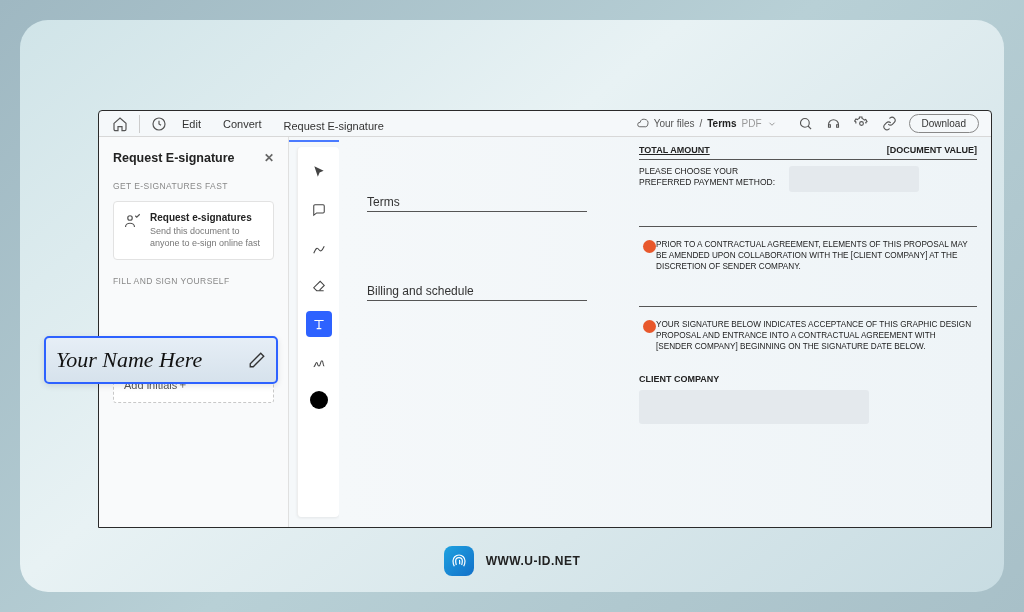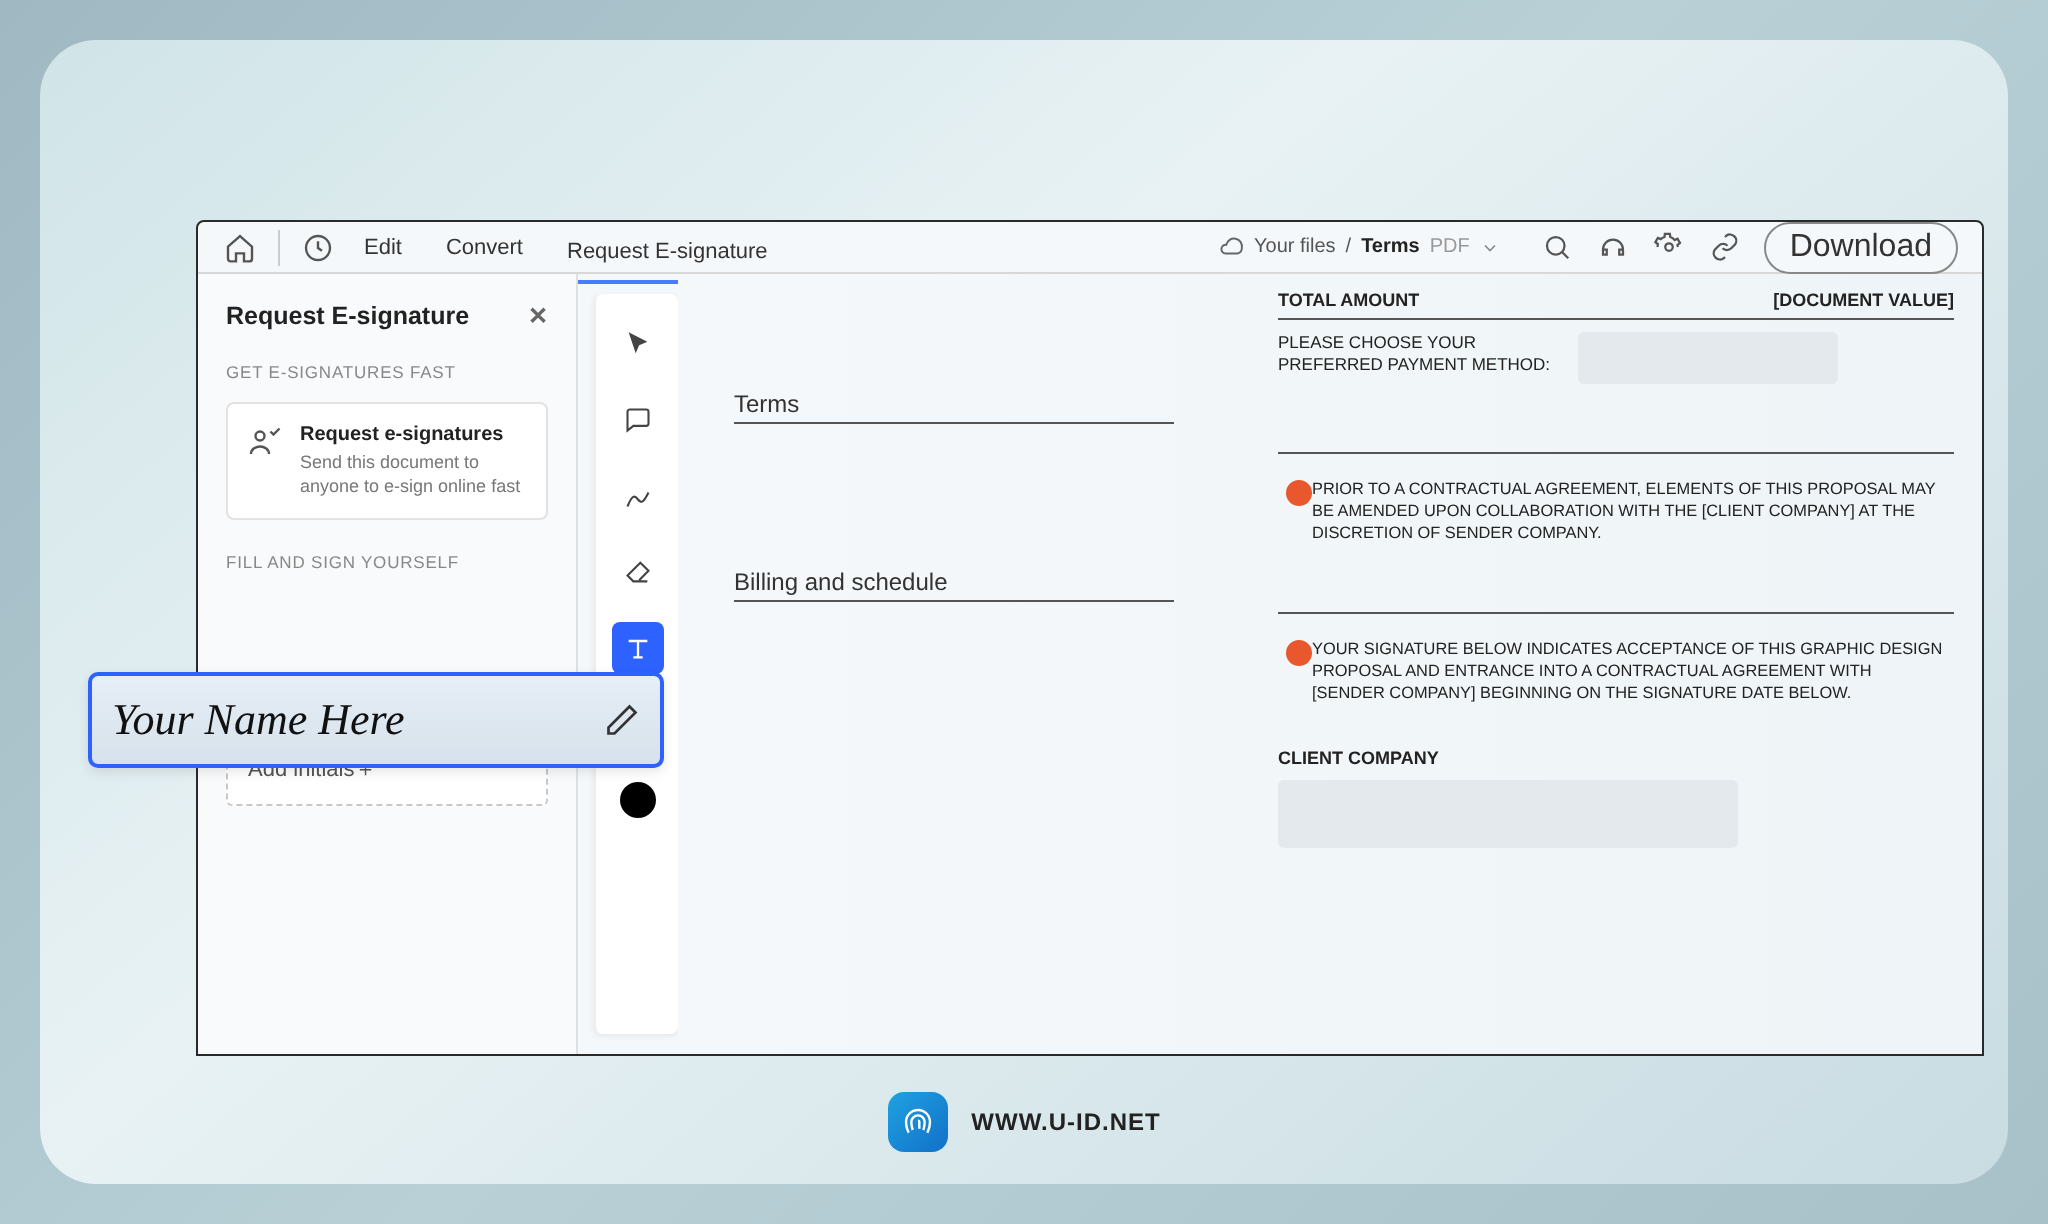--- a/index.html
+++ b/index.html
@@ -45,41 +45,41 @@
   .topbar .divider { width:1px; height:18px; background:#ccc; margin:0 4px;}
   .menu-item { padding: 4px 8px; color:#333; cursor:pointer;}
   .menu-item.active { border-bottom: 2px solid #4a7aff; padding-bottom:8px; margin-bottom:-10px;}
   .spacer { flex:1; }
   .breadcrumb { display:flex; align-items:center; gap:5px; color:#555; font-size:10px;}
   .breadcrumb .bold { font-weight:700; color:#222;}
   .breadcrumb .muted { color:#999;}
   .right-icons { display:flex; align-items:center; gap:10px; margin-left:14px;}
   .dl-btn {
     border:1px solid #888; border-radius:14px;
-    padding:3px 12px; font-size:16px; background:transparent; color:#333;
+    padding:3px 12px; font-size:10px; background:transparent; color:#333;
     cursor:pointer;
   }
   .workspace { flex:1; display:flex; overflow:hidden;}
   .sidebar {
     width: 190px; border-right:1px solid #e0e0e0;
     padding:14px 14px 0 14px; font-size:11px; background:#f9fafb;
   }
   .panel-title { font-weight:700; font-size:12.5px; color:#222; display:flex; justify-content:space-between; align-items:center;}
   .panel-title .close { font-size:12px; color:#666; cursor:pointer;}
   .sect-label { font-size:8.5px; letter-spacing:.4px; color:#888; margin-top:16px; text-transform:uppercase;}
   .request-card {
     margin-top:10px; border:1px solid #e2e2e2; border-radius:4px;
     padding:10px; display:flex; gap:8px; background:#fff;
   }
   .request-card .ric { width:18px; height:18px; flex:none; color:#555;}
   .request-card .rtitle { font-weight:700; font-size:10px; color:#222;}
   .request-card .rdesc { font-size:9px; color:#777; margin-top:3px; line-height:1.3;}
   .sign-box {
     position:absolute;
-    top:316px; left:24px; width:288px; height:48px;
+    top:316px; left:24px; width:234px; height:48px;
     background: linear-gradient(180deg, #e6eef6 0%, #d6e2ec 100%);
     border:2px solid #2e62ff; border-radius:5px;
     display:flex; align-items:center; justify-content:space-between;
     padding:0 10px; z-index:5;
     box-shadow: 0 2px 6px rgba(0,0,0,.1);
   }
   .sign-box .sig-text {
     font-family: "Brush Script MT", "Segoe Script", cursive;
     font-style: italic; font-size:22px; color:#111;
   }
@@ -99,21 +99,21 @@
   }
   .toolstrip .tool { width:26px; height:26px; display:flex; align-items:center; justify-content:center; border-radius:4px; color:#444; cursor:pointer;}
   .toolstrip .tool.active { background:#2e62ff; color:#fff;}
   .toolstrip .colorball { width:18px; height:18px; border-radius:50%; background:#000; margin-top:4px;}
   .doc-area { flex:1; position:relative; overflow:hidden; background:linear-gradient(90deg,#f5f8fa, #eef4f7);}
   .doc-left { position:absolute; top:58px; left:28px; right:auto; font-size:12px; color:#222;}
   .doc-left h4 { font-size:12px; font-weight:400; color:#333; margin-bottom:2px;}
   .hr { border:0; border-top:1px solid #555; width:220px; margin-bottom:72px;}
   .doc-right { position:absolute; top:4px; left:300px; right:14px; font-size:9.5px; color:#222;}
   .row-line { display:flex; border-bottom:1px solid #555; padding:4px 0; font-weight:700; font-size:9px;}
-  .row-line .lbl { flex:1;}
+  .row-line .lbl { flex:1;text-decoration:underline;}
   .row-sub { display:flex; padding:6px 0 4px 0; font-size:8.5px; line-height:1.25;}
   .row-sub .lbl { flex:1; max-width:150px;}
   .grey-field { width:130px; height:26px; background:#e4e9ed; border-radius:3px;}
   .bullet-block { display:flex; border-top:1px solid #555; padding:12px 4px 8px 4px; font-size:8.2px; line-height:1.35; color:#222;}
   .bullet-block .dot { width:13px; height:13px; border-radius:50%; background:#e8582c; flex:none; margin-top:1px;}
   .client-label { font-size:9px; font-weight:700; margin-top:14px;}
   .client-field { width:230px; height:34px; background:#e4e9ed; border-radius:3px; margin-top:6px;}
   .footer {
     position:absolute; bottom:16px; left:0; right:0;
     display:flex; align-items:center; justify-content:center; gap:12px;

